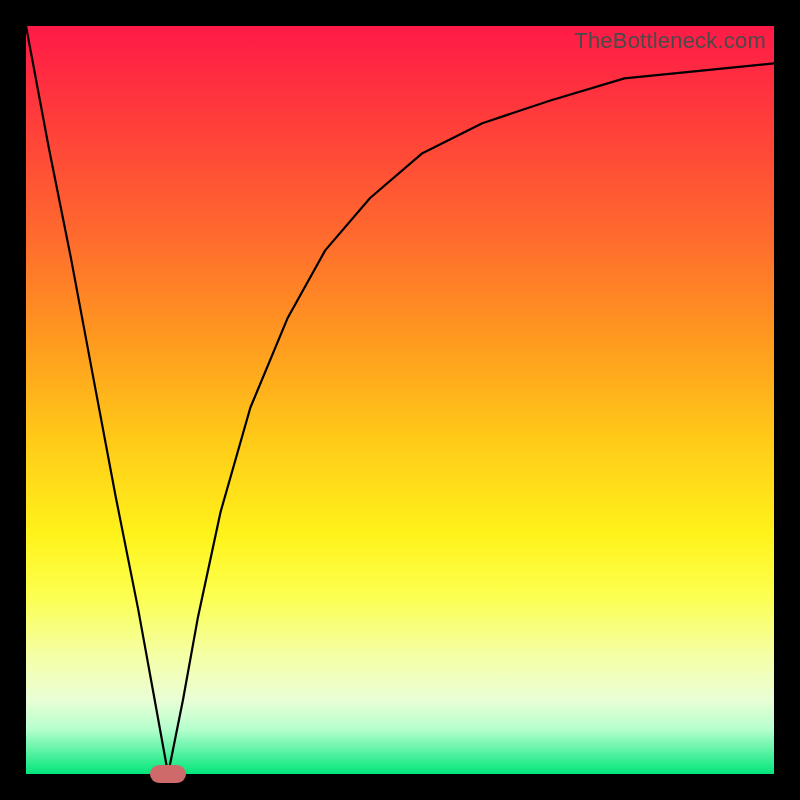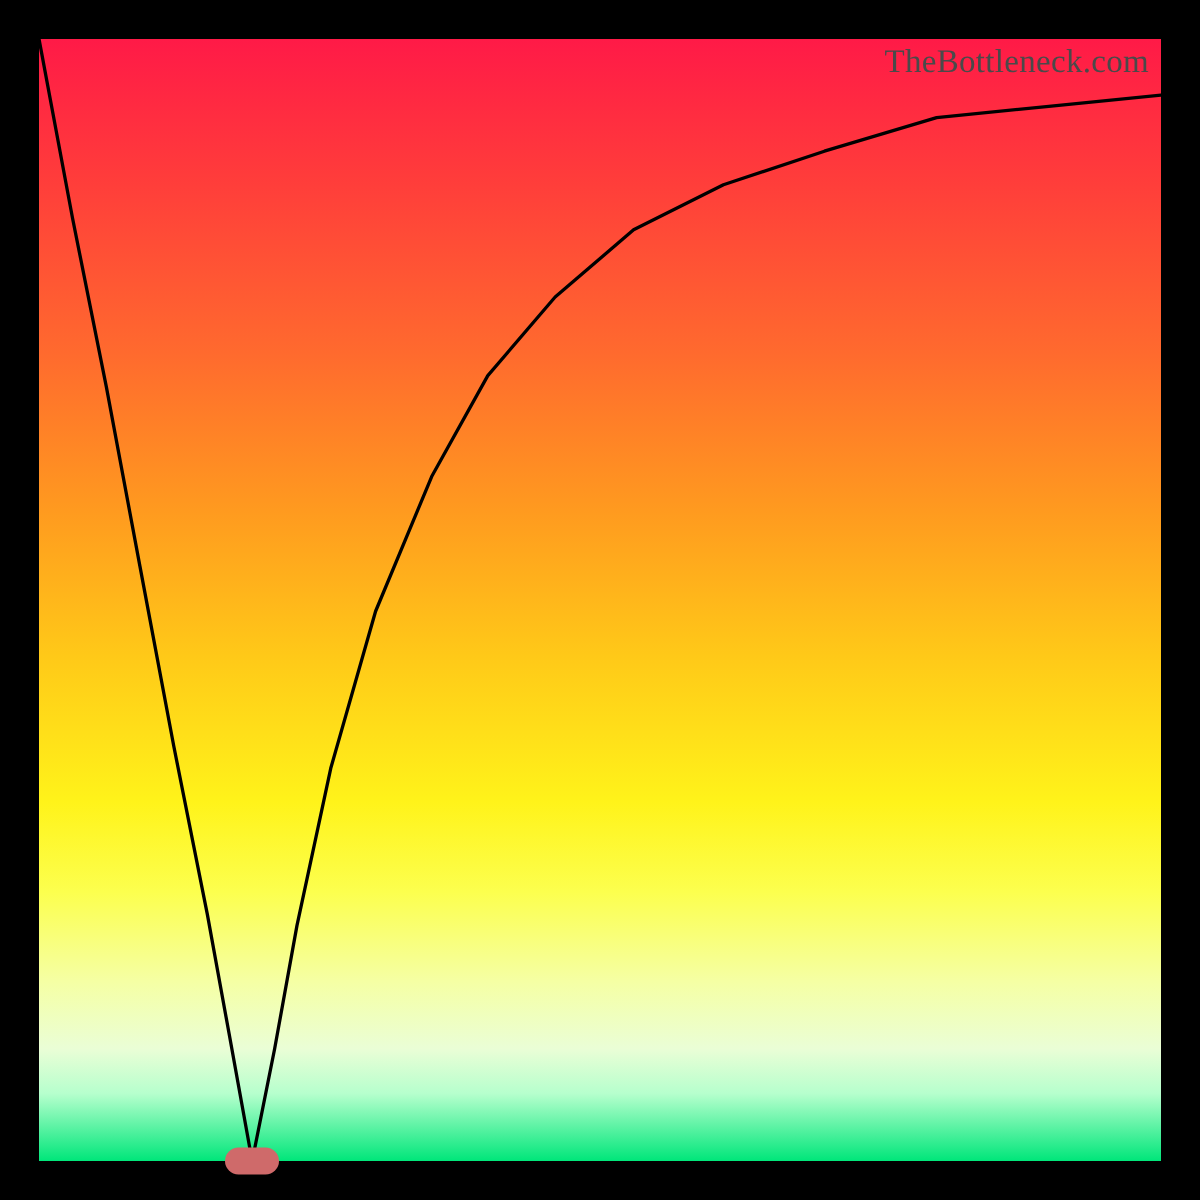--- a/index.html
+++ b/index.html
@@ -9,21 +9,20 @@
     height: 800px;
     background: #000;
     font-family: Arial, Helvetica, sans-serif;
     overflow: hidden;
   }
   .frame {
     position: relative;
     width: 800px;
     height: 676px;
     background: #000;
-    font-family: Liberation Serif, serif;
   }
   .plot-area {
     position: absolute;
     left: 26px;
     top: 26px;
     width: 748px;
     height: 748px;
     background: linear-gradient(to bottom,
       #ff1a47 0%,
       #ff3b3b 12%,

